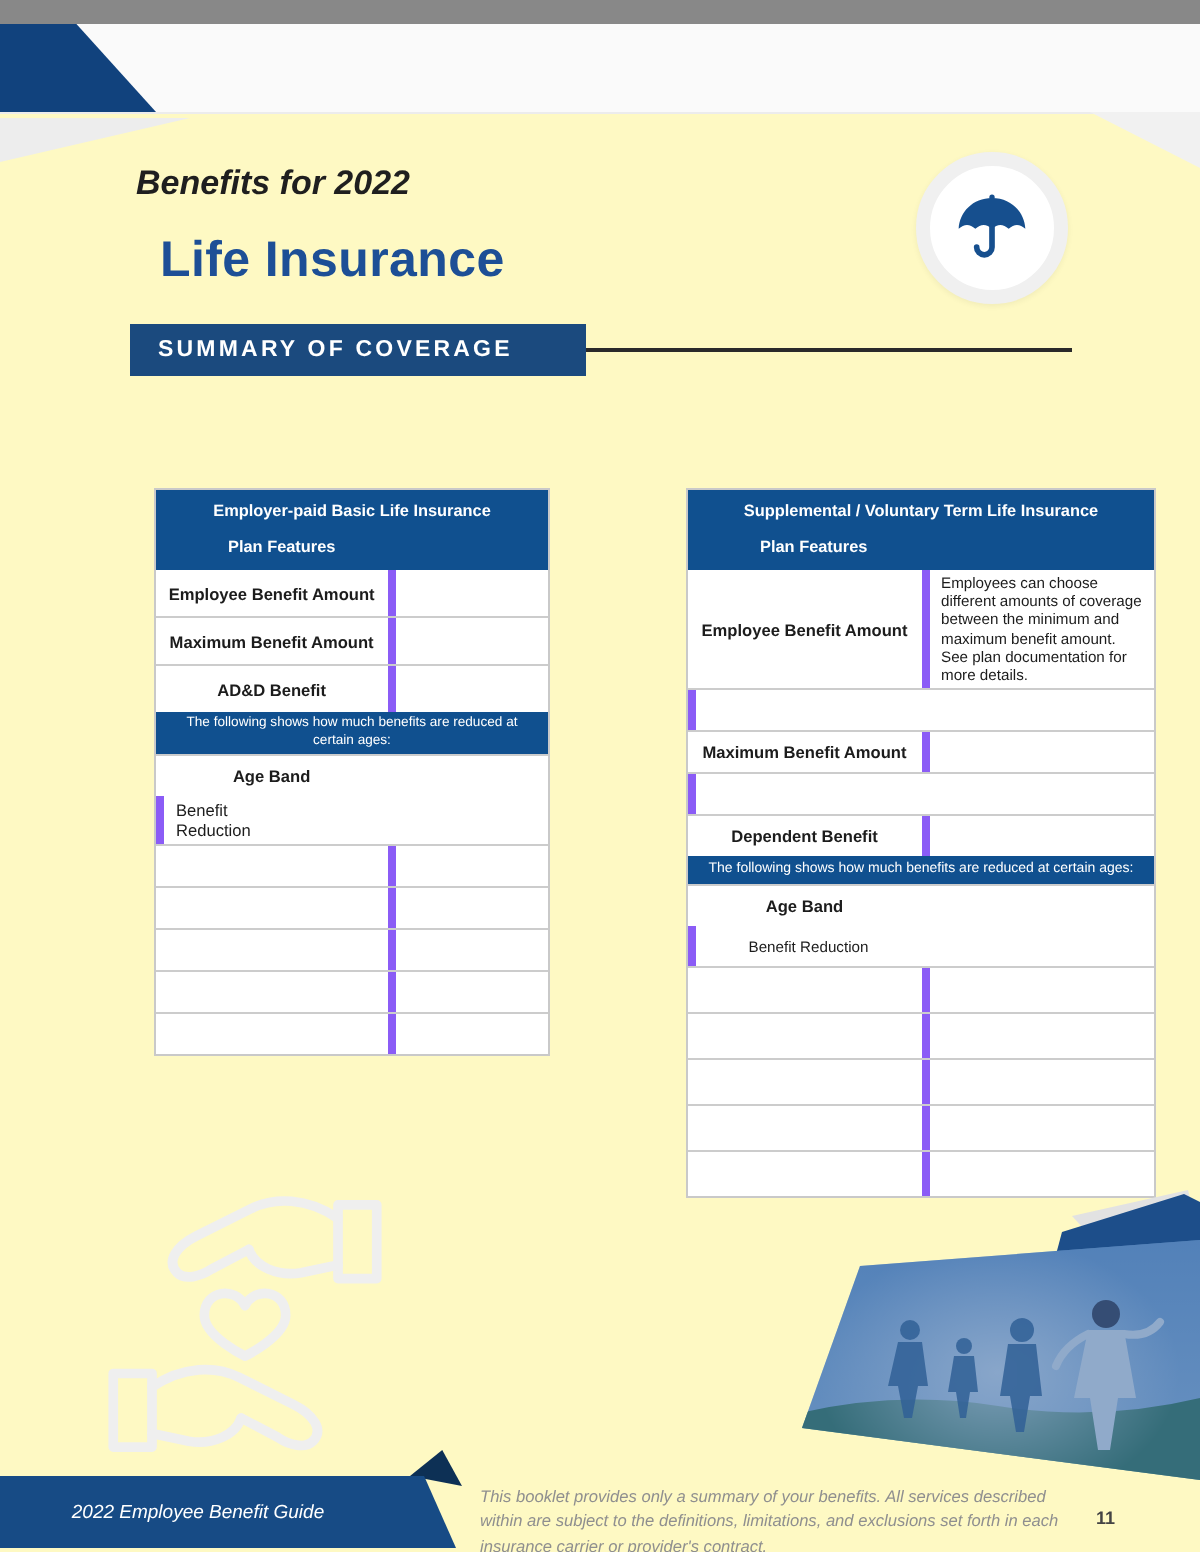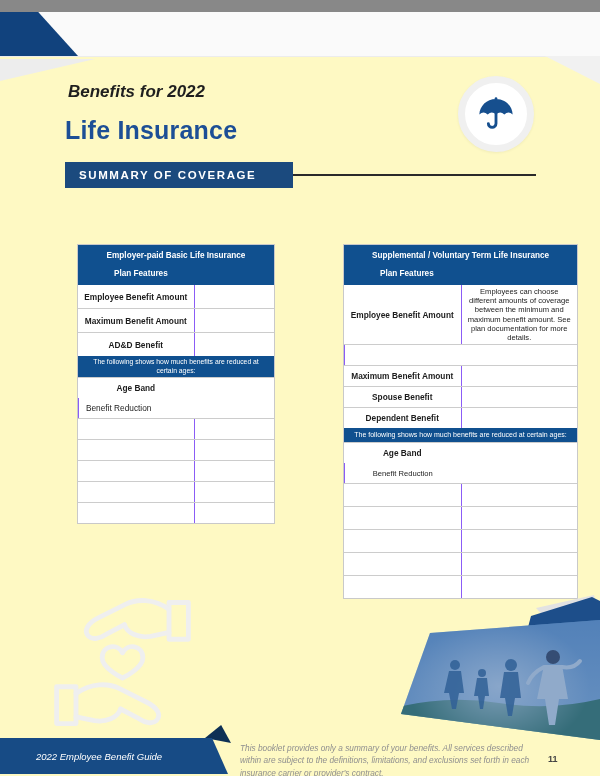--- a/index.html
+++ b/index.html
@@ -10,21 +10,21 @@
   .top-band{position:absolute;left:0;top:0;width:600px;height:44px;background:#fafafa;border-bottom:1px solid #ececec;}
   .corner-blue{position:absolute;left:0;top:0;width:78px;height:44px;background:var(--corner-blue);
     clip-path:polygon(0 0,49% 0,100% 100%,0 100%);}
   .corner-shadow{position:absolute;left:0;top:47px;width:95px;height:22px;background:#ededed;
     clip-path:polygon(0 0,100% 0,0 100%);}
   .band-wedge{position:absolute;left:545px;top:44px;width:55px;height:28px;background:#f1f1f1;
     clip-path:polygon(0 0,100% 0,100% 100%);}
 
   
   .eyebrow{position:absolute;left:68px;top:70px;font-size:17px;font-style:italic;font-weight:600;color:#1f1f1f;}
-  .doc-title{position:absolute;left:65px;top:104px;font-size:25px;font-weight:bold;color:var(--title-blue);letter-spacing:.2px;}
+  .doc-title{position:absolute;left:80px;top:104px;font-size:25px;font-weight:bold;color:var(--title-blue);letter-spacing:.2px;}
 
   
   .badge{position:absolute;left:458px;top:64px;width:76px;height:76px;border-radius:50%;
     background:#ffffff;border:7px solid #f0f0f0;box-sizing:border-box;box-shadow:0 1px 3px rgba(0,0,0,.06);
     display:flex;align-items:center;justify-content:center;}
   .badge svg{width:40px;height:40px;}
 
   
   .section-bar{position:absolute;left:65px;top:150px;width:228px;height:26px;background:var(--section-blue);
     color:#fff;font-size:11.5px;font-weight:bold;letter-spacing:1.6px;line-height:26px;padding-left:14px;box-sizing:border-box;}
@@ -33,21 +33,21 @@
   
   .ptable{position:absolute;border:1px solid #c9c9c9;background:#fff;box-sizing:border-box;font-size:8.3px;color:#1c1c1c;}
   .ptable-basic{left:77px;top:232px;width:198px;}
   .ptable-supp{left:343px;top:232px;width:235px;}
   .t-head{background:var(--head-blue);color:#fff;height:40px;box-sizing:border-box;padding-top:6px;}
   .t-title{text-align:center;font-weight:bold;font-size:8.2px;}
   .t-sub{font-weight:bold;font-size:8.2px;padding:9px 0 0 36px;}
   .t-row{display:flex;border-top:1px solid #ccc;}
   .t-head + .t-body .t-row:first-child{border-top:none;}
   .t-label{display:flex;align-items:center;justify-content:center;text-align:center;font-weight:bold;box-sizing:border-box;padding:2px 4px;}
-  .t-val{display:flex;align-items:center;justify-content:center;text-align:center;border-left:1px solid #8b5cf6;box-sizing:border-box;padding:2px 6px;font-weight:normal;}
+  .t-val{display:flex;align-items:center;justify-content:center;border-left:4px solid #8b5cf6;box-sizing:border-box;padding:2px 6px;font-weight:normal;}
   .ptable-basic .t-label{width:59%;}
   .ptable-basic .t-val{width:41%;}
   .ptable-supp .t-label{width:50%;}
   .ptable-supp .t-val{width:50%;font-size:7.6px;line-height:9.2px;}
   .ptable-basic .t-body .t-row{min-height:23px;}
   .ptable-supp .t-body .t-row{min-height:20px;}
   .t-note{background:var(--head-blue);color:#fff;text-align:center;box-sizing:border-box;}
   .ptable-basic .t-note{font-size:6.8px;line-height:8.6px;padding:2px 14px;}
   .ptable-supp .t-note{font-size:7px;line-height:14px;white-space:nowrap;overflow:hidden;}
   .t-agehead{font-weight:bold;flex-direction:column;}
@@ -164,21 +164,20 @@
           <div class="t-val">Employees can choose different amounts of coverage between the minimum and maximum benefit amount.  See plan documentation for more details.</div>
         </div>
         <div class="t-row">
           <div class="t-val"></div>
         </div>
         <div class="t-row">
           <div class="t-label">Maximum Benefit Amount</div>
           <div class="t-val"></div>
         </div>
         <div class="t-row">
-          <div class="t-label">Spouse Benefit</div>
           <div class="t-val"></div>
         </div>
         <div class="t-row">
           <div class="t-label">Dependent Benefit</div>
           <div class="t-val"></div>
         </div>
       </div>
     <div class="t-note">The following shows how much benefits are reduced at certain ages:</div>
     <div class="t-row t-agehead">
       <div class="t-label">Age Band</div>

